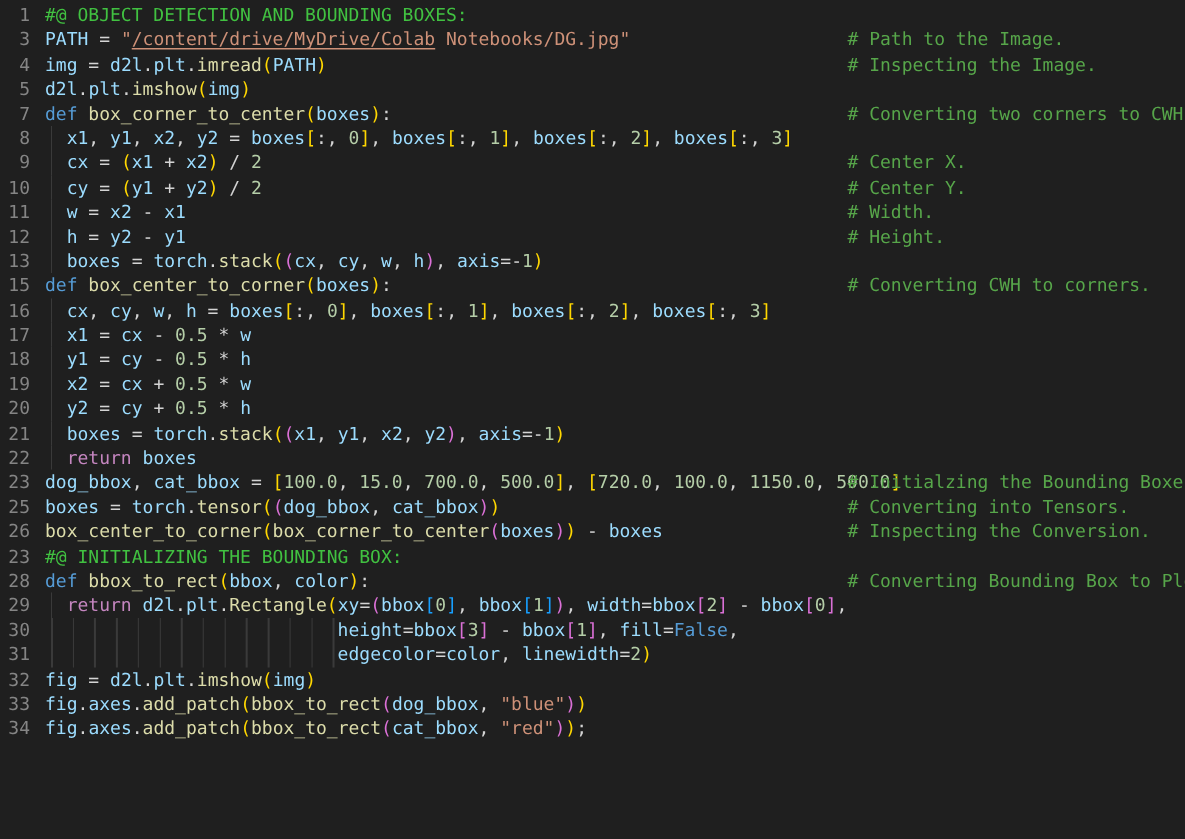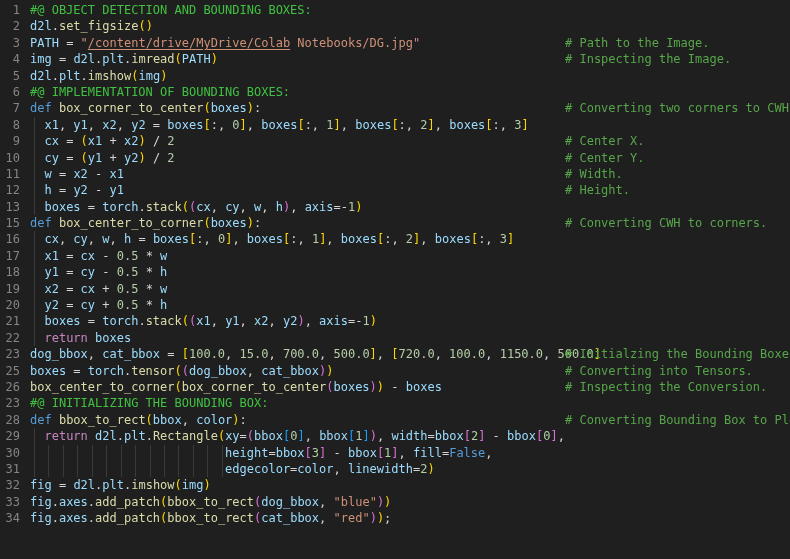--- a/index.html
+++ b/index.html
@@ -26,25 +26,23 @@
   }
   .u{text-decoration:underline;text-underline-offset:2px;}
   .cmt{position:absolute;left:565px;top:0;white-space:pre;}
 </style>
 </head>
 <body>
 
 <div class="editor">
   <div>
       <div class="row"><span class="ln">1</span><span class="code"><span style="color: rgb(65, 193, 65);">#@ OBJECT DETECTION AND BOUNDING BOXES:</span></span></div>
-      <div class="row"><span class="ln">2</span><span class="code"><span style="color: rgb(156, 220, 254);">d2l</span><span style="color: rgb(212, 212, 212);">.</span><span style="color: rgb(220, 220, 170);">set_figsize</span><span style="color: rgb(255, 215, 0);">()</span></span></div>
       <div class="row"><span class="ln">3</span><span class="code"><span style="color: rgb(156, 220, 254);">PATH</span><span style="color: rgb(212, 212, 212);"> = </span><span style="color: rgb(206, 145, 120);">"</span><span class="u" style="color: rgb(206, 145, 120);">/content/drive/MyDrive/Colab</span><span style="color: rgb(206, 145, 120);"> Notebooks/DG.jpg"</span></span><span class="cmt" style="color: rgb(87, 166, 74);"># Path to the Image.</span></div>
       <div class="row"><span class="ln">4</span><span class="code"><span style="color: rgb(156, 220, 254);">img</span><span style="color: rgb(212, 212, 212);"> = </span><span style="color: rgb(156, 220, 254);">d2l</span><span style="color: rgb(212, 212, 212);">.</span><span style="color: rgb(156, 220, 254);">plt</span><span style="color: rgb(212, 212, 212);">.</span><span style="color: rgb(220, 220, 170);">imread</span><span style="color: rgb(255, 215, 0);">(</span><span style="color: rgb(156, 220, 254);">PATH</span><span style="color: rgb(255, 215, 0);">)</span></span><span class="cmt" style="color: rgb(87, 166, 74);"># Inspecting the Image.</span></div>
       <div class="row"><span class="ln">5</span><span class="code"><span style="color: rgb(156, 220, 254);">d2l</span><span style="color: rgb(212, 212, 212);">.</span><span style="color: rgb(156, 220, 254);">plt</span><span style="color: rgb(212, 212, 212);">.</span><span style="color: rgb(220, 220, 170);">imshow</span><span style="color: rgb(255, 215, 0);">(</span><span style="color: rgb(156, 220, 254);">img</span><span style="color: rgb(255, 215, 0);">)</span></span></div>
-      <div class="row"><span class="ln">6</span><span class="code"><span style="color: rgb(65, 193, 65);">#@ IMPLEMENTATION OF BOUNDING BOXES:</span></span></div>
       <div class="row"><span class="ln">7</span><span class="code"><span style="color: rgb(86, 156, 214);">def </span><span style="color: rgb(220, 220, 170);">box_corner_to_center</span><span style="color: rgb(255, 215, 0);">(</span><span style="color: rgb(156, 220, 254);">boxes</span><span style="color: rgb(255, 215, 0);">)</span><span style="color: rgb(212, 212, 212);">:</span></span><span class="cmt" style="color: rgb(87, 166, 74);"># Converting two corners to CWH.</span></div>
       <div class="row"><span class="ln">8</span><span class="code"><span class="ind">  </span><span style="color: rgb(156, 220, 254);">x1</span><span style="color: rgb(212, 212, 212);">, </span><span style="color: rgb(156, 220, 254);">y1</span><span style="color: rgb(212, 212, 212);">, </span><span style="color: rgb(156, 220, 254);">x2</span><span style="color: rgb(212, 212, 212);">, </span><span style="color: rgb(156, 220, 254);">y2</span><span style="color: rgb(212, 212, 212);"> = </span><span style="color: rgb(156, 220, 254);">boxes</span><span style="color: rgb(255, 215, 0);">[</span><span style="color: rgb(212, 212, 212);">:, </span><span style="color: rgb(181, 206, 168);">0</span><span style="color: rgb(255, 215, 0);">]</span><span style="color: rgb(212, 212, 212);">, </span><span style="color: rgb(156, 220, 254);">boxes</span><span style="color: rgb(255, 215, 0);">[</span><span style="color: rgb(212, 212, 212);">:, </span><span style="color: rgb(181, 206, 168);">1</span><span style="color: rgb(255, 215, 0);">]</span><span style="color: rgb(212, 212, 212);">, </span><span style="color: rgb(156, 220, 254);">boxes</span><span style="color: rgb(255, 215, 0);">[</span><span style="color: rgb(212, 212, 212);">:, </span><span style="color: rgb(181, 206, 168);">2</span><span style="color: rgb(255, 215, 0);">]</span><span style="color: rgb(212, 212, 212);">, </span><span style="color: rgb(156, 220, 254);">boxes</span><span style="color: rgb(255, 215, 0);">[</span><span style="color: rgb(212, 212, 212);">:, </span><span style="color: rgb(181, 206, 168);">3</span><span style="color: rgb(255, 215, 0);">]</span></span></div>
       <div class="row"><span class="ln">9</span><span class="code"><span class="ind">  </span><span style="color: rgb(156, 220, 254);">cx</span><span style="color: rgb(212, 212, 212);"> = </span><span style="color: rgb(255, 215, 0);">(</span><span style="color: rgb(156, 220, 254);">x1</span><span style="color: rgb(212, 212, 212);"> + </span><span style="color: rgb(156, 220, 254);">x2</span><span style="color: rgb(255, 215, 0);">)</span><span style="color: rgb(212, 212, 212);"> / </span><span style="color: rgb(181, 206, 168);">2</span></span><span class="cmt" style="color: rgb(87, 166, 74);"># Center X.</span></div>
       <div class="row"><span class="ln">10</span><span class="code"><span class="ind">  </span><span style="color: rgb(156, 220, 254);">cy</span><span style="color: rgb(212, 212, 212);"> = </span><span style="color: rgb(255, 215, 0);">(</span><span style="color: rgb(156, 220, 254);">y1</span><span style="color: rgb(212, 212, 212);"> + </span><span style="color: rgb(156, 220, 254);">y2</span><span style="color: rgb(255, 215, 0);">)</span><span style="color: rgb(212, 212, 212);"> / </span><span style="color: rgb(181, 206, 168);">2</span></span><span class="cmt" style="color: rgb(87, 166, 74);"># Center Y.</span></div>
       <div class="row"><span class="ln">11</span><span class="code"><span class="ind">  </span><span style="color: rgb(156, 220, 254);">w</span><span style="color: rgb(212, 212, 212);"> = </span><span style="color: rgb(156, 220, 254);">x2</span><span style="color: rgb(212, 212, 212);"> - </span><span style="color: rgb(156, 220, 254);">x1</span></span><span class="cmt" style="color: rgb(87, 166, 74);"># Width.</span></div>
       <div class="row"><span class="ln">12</span><span class="code"><span class="ind">  </span><span style="color: rgb(156, 220, 254);">h</span><span style="color: rgb(212, 212, 212);"> = </span><span style="color: rgb(156, 220, 254);">y2</span><span style="color: rgb(212, 212, 212);"> - </span><span style="color: rgb(156, 220, 254);">y1</span></span><span class="cmt" style="color: rgb(87, 166, 74);"># Height.</span></div>
       <div class="row"><span class="ln">13</span><span class="code"><span class="ind">  </span><span style="color: rgb(156, 220, 254);">boxes</span><span style="color: rgb(212, 212, 212);"> = </span><span style="color: rgb(156, 220, 254);">torch</span><span style="color: rgb(212, 212, 212);">.</span><span style="color: rgb(220, 220, 170);">stack</span><span style="color: rgb(255, 215, 0);">(</span><span style="color: rgb(218, 112, 214);">(</span><span style="color: rgb(156, 220, 254);">cx</span><span style="color: rgb(212, 212, 212);">, </span><span style="color: rgb(156, 220, 254);">cy</span><span style="color: rgb(212, 212, 212);">, </span><span style="color: rgb(156, 220, 254);">w</span><span style="color: rgb(212, 212, 212);">, </span><span style="color: rgb(156, 220, 254);">h</span><span style="color: rgb(218, 112, 214);">)</span><span style="color: rgb(212, 212, 212);">, </span><span style="color: rgb(156, 220, 254);">axis</span><span style="color: rgb(212, 212, 212);">=-</span><span style="color: rgb(181, 206, 168);">1</span><span style="color: rgb(255, 215, 0);">)</span></span></div>
       <div class="row"><span class="ln">15</span><span class="code"><span style="color: rgb(86, 156, 214);">def </span><span style="color: rgb(220, 220, 170);">box_center_to_corner</span><span style="color: rgb(255, 215, 0);">(</span><span style="color: rgb(156, 220, 254);">boxes</span><span style="color: rgb(255, 215, 0);">)</span><span style="color: rgb(212, 212, 212);">:</span></span><span class="cmt" style="color: rgb(87, 166, 74);"># Converting CWH to corners.</span></div>
       <div class="row"><span class="ln">16</span><span class="code"><span class="ind">  </span><span style="color: rgb(156, 220, 254);">cx</span><span style="color: rgb(212, 212, 212);">, </span><span style="color: rgb(156, 220, 254);">cy</span><span style="color: rgb(212, 212, 212);">, </span><span style="color: rgb(156, 220, 254);">w</span><span style="color: rgb(212, 212, 212);">, </span><span style="color: rgb(156, 220, 254);">h</span><span style="color: rgb(212, 212, 212);"> = </span><span style="color: rgb(156, 220, 254);">boxes</span><span style="color: rgb(255, 215, 0);">[</span><span style="color: rgb(212, 212, 212);">:, </span><span style="color: rgb(181, 206, 168);">0</span><span style="color: rgb(255, 215, 0);">]</span><span style="color: rgb(212, 212, 212);">, </span><span style="color: rgb(156, 220, 254);">boxes</span><span style="color: rgb(255, 215, 0);">[</span><span style="color: rgb(212, 212, 212);">:, </span><span style="color: rgb(181, 206, 168);">1</span><span style="color: rgb(255, 215, 0);">]</span><span style="color: rgb(212, 212, 212);">, </span><span style="color: rgb(156, 220, 254);">boxes</span><span style="color: rgb(255, 215, 0);">[</span><span style="color: rgb(212, 212, 212);">:, </span><span style="color: rgb(181, 206, 168);">2</span><span style="color: rgb(255, 215, 0);">]</span><span style="color: rgb(212, 212, 212);">, </span><span style="color: rgb(156, 220, 254);">boxes</span><span style="color: rgb(255, 215, 0);">[</span><span style="color: rgb(212, 212, 212);">:, </span><span style="color: rgb(181, 206, 168);">3</span><span style="color: rgb(255, 215, 0);">]</span></span></div>
       <div class="row"><span class="ln">17</span><span class="code"><span class="ind">  </span><span style="color: rgb(156, 220, 254);">x1</span><span style="color: rgb(212, 212, 212);"> = </span><span style="color: rgb(156, 220, 254);">cx</span><span style="color: rgb(212, 212, 212);"> - </span><span style="color: rgb(181, 206, 168);">0.5</span><span style="color: rgb(212, 212, 212);"> * </span><span style="color: rgb(156, 220, 254);">w</span></span></div>

